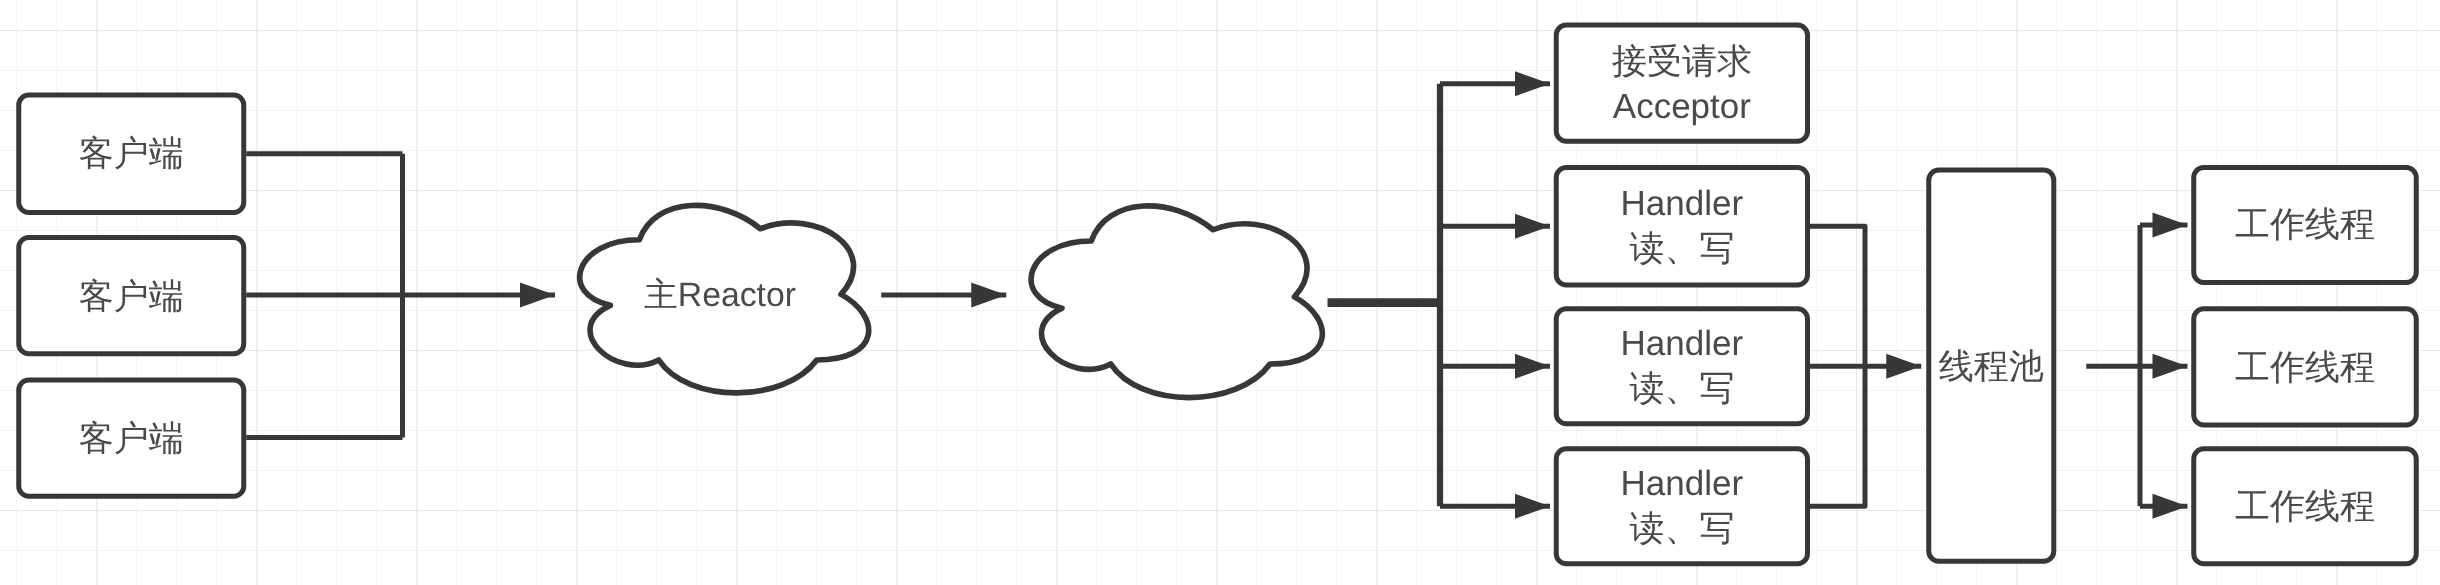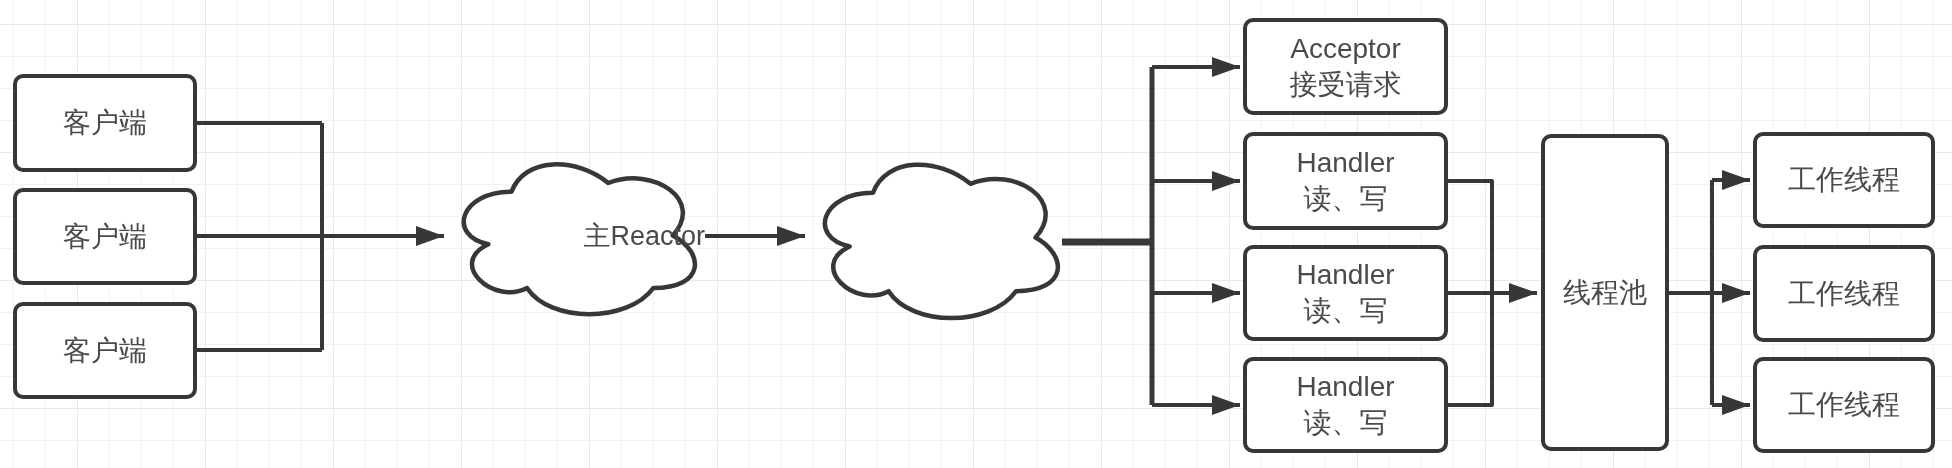--- a/index.html
+++ b/index.html
@@ -51,21 +51,21 @@
     text-align:center;
     color:var(--text);
     font-size:28px;
     line-height:36px;
     z-index:2;
   }
   .cloud-label{
     position:absolute;
     display:flex;
     flex-direction:column;
-    align-items:flex-end;
+    align-items:center;
     justify-content:center;
     text-align:center;
     color:var(--text);
     font-size:27px;
     line-height:36px;
     z-index:2;
     pointer-events:none;
   }
 </style>
 </head>
@@ -126,37 +126,37 @@
   </div>
   <div class="node" style="left:13px;top:302px;width:184px;height:97px">
     <span>客户端</span>
   </div>
 
   <div class="cloud-label" style="left:447px;top:148px;width:258px;height:175px">
     <span>主Reactor</span>
   </div>
 
   <div class="node" style="left:1243px;top:18px;width:205px;height:97px">
+    <span>接受请求</span>
     <span>Acceptor</span>
-    <span>接受请求</span>
   </div>
   <div class="node" style="left:1243px;top:132px;width:205px;height:98px">
     <span>Handler</span>
     <span>读、写</span>
   </div>
   <div class="node" style="left:1243px;top:245px;width:205px;height:96px">
     <span>Handler</span>
     <span>读、写</span>
   </div>
   <div class="node" style="left:1243px;top:357px;width:205px;height:96px">
     <span>Handler</span>
     <span>读、写</span>
   </div>
 
-  <div class="node" style="left:1541px;top:134px;width:128px;height:317px">
+  <div class="node" style="left:1541px;top:134px;width:104px;height:317px">
     <span>线程池</span>
   </div>
 
   <div class="node" style="left:1753px;top:132px;width:182px;height:96px">
     <span>工作线程</span>
   </div>
   <div class="node" style="left:1753px;top:245px;width:182px;height:97px">
     <span>工作线程</span>
   </div>
   <div class="node" style="left:1753px;top:357px;width:182px;height:96px">

